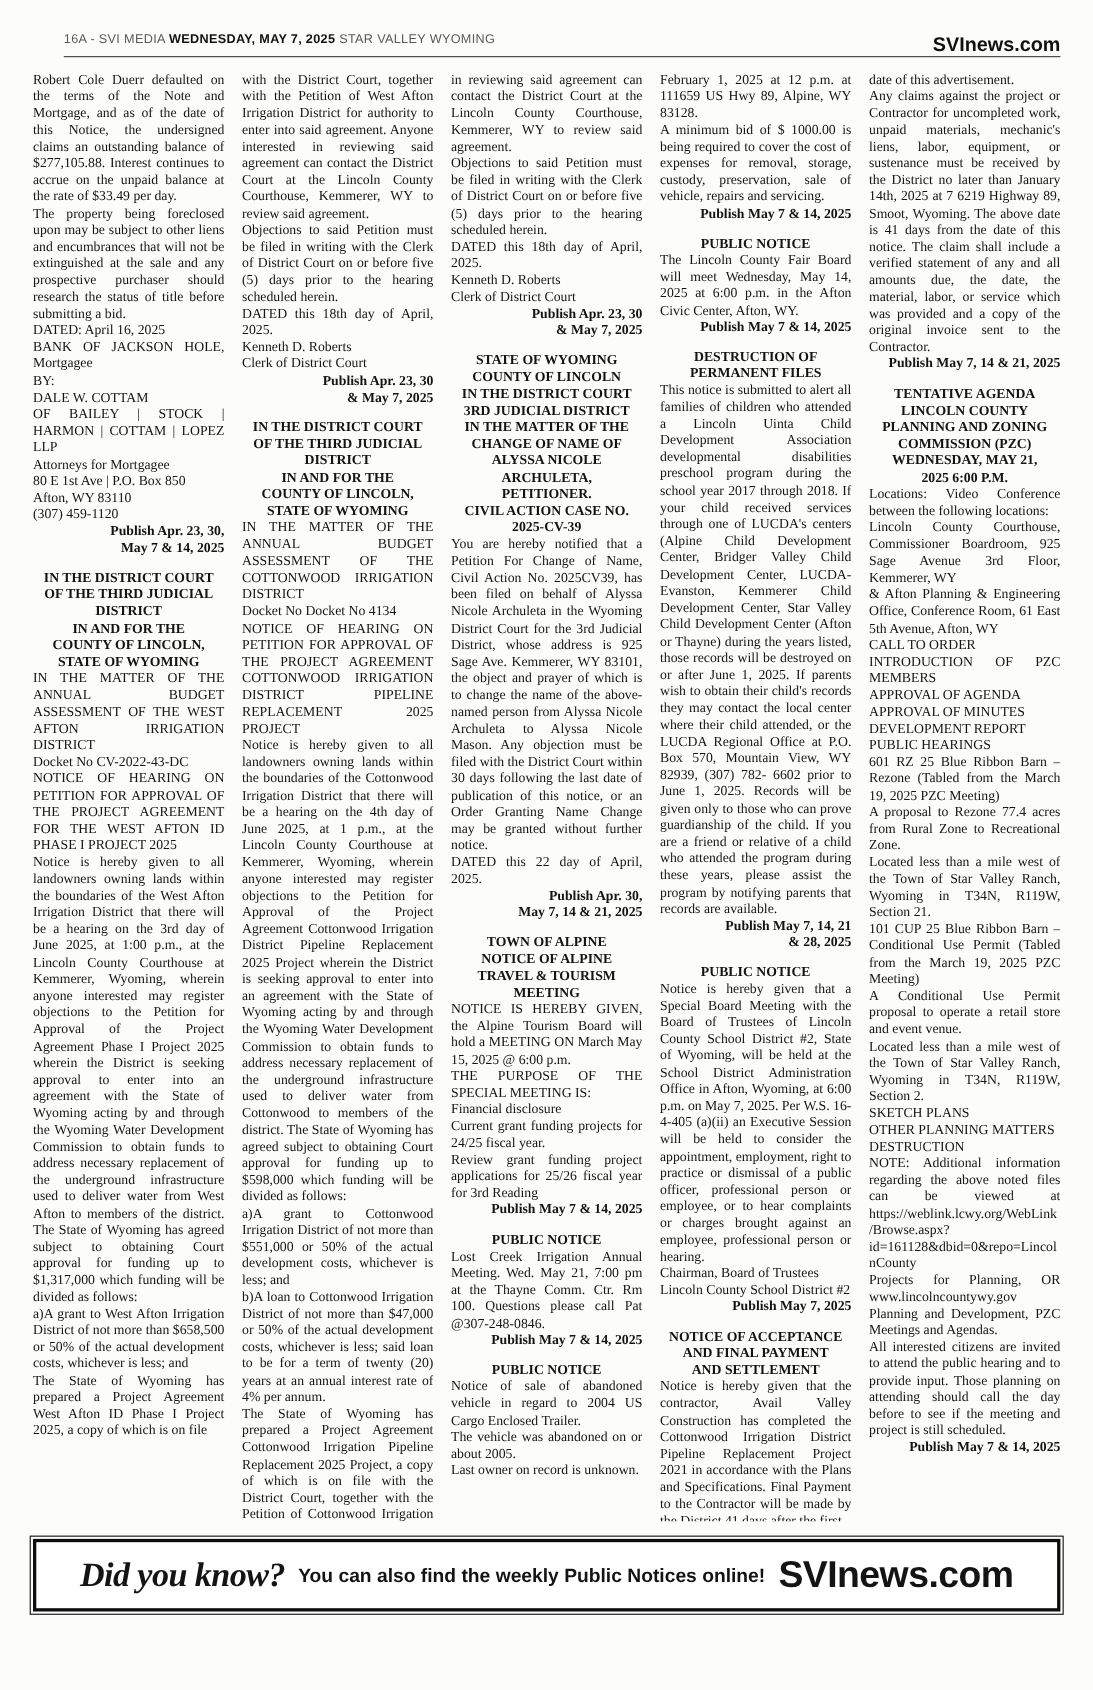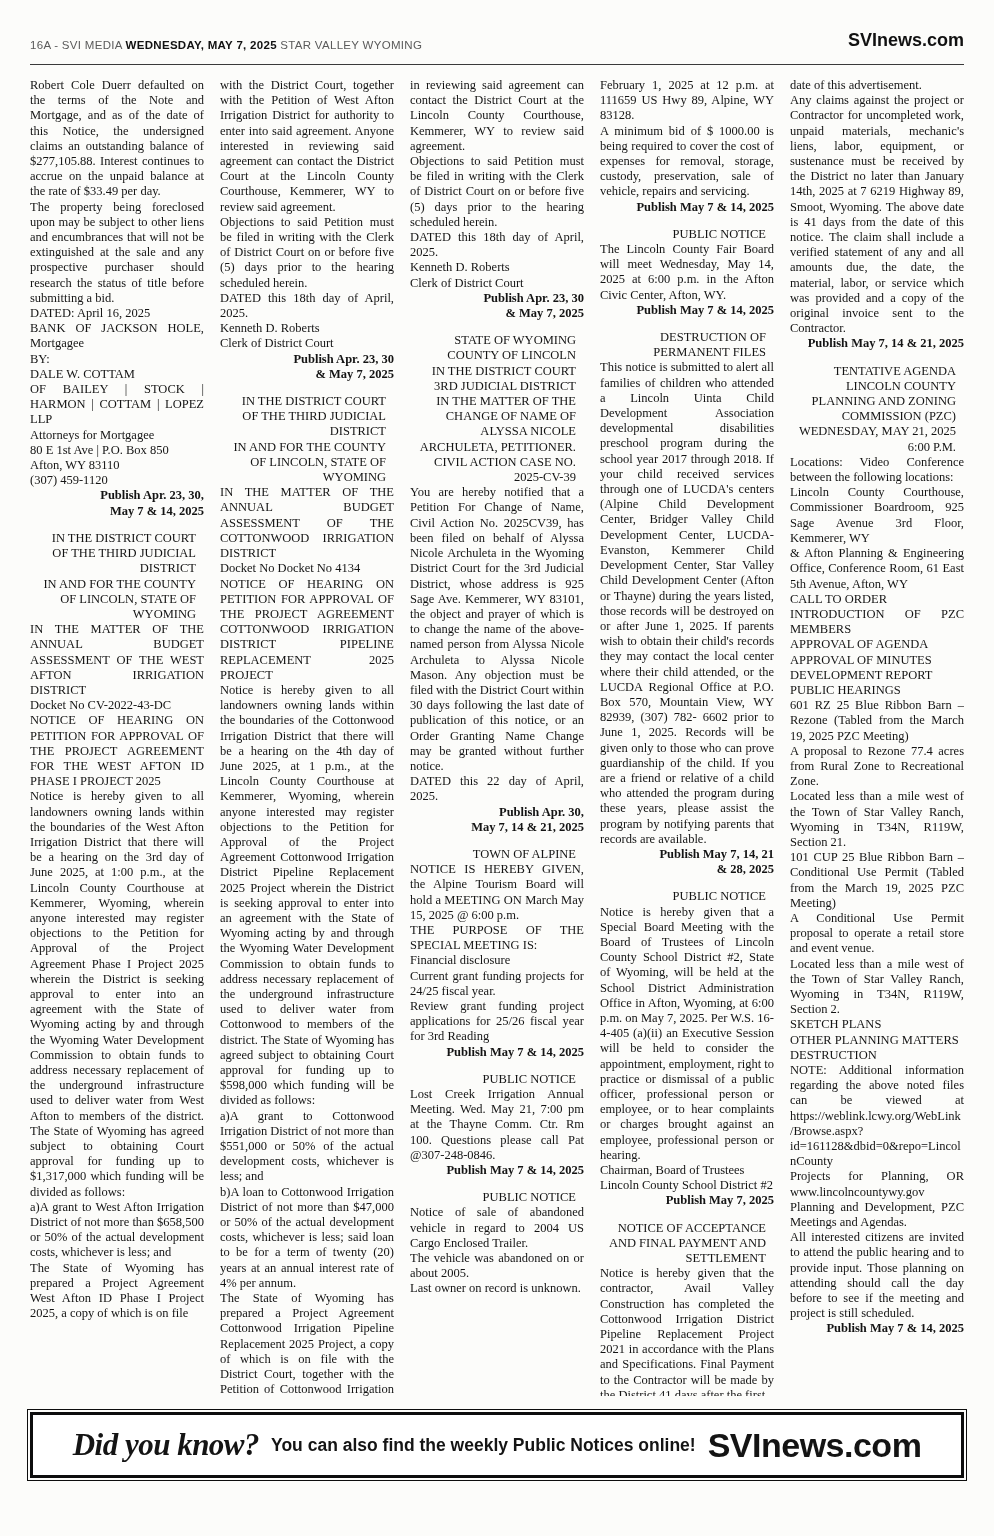--- a/index.html
+++ b/index.html
@@ -8,23 +8,24 @@
     background: #fcfcfa;
     color: #141414;
     font-family: "Liberation Serif", serif;
     overflow: hidden;
     position: relative;
   }
   .page { padding: 30px 30px 0 30px; }
 
   
   .masthead {
-    display: flex; justify-content: space-between; align-items: flex-end;
+    display: flex; justify-content: space-between; 
     border-bottom: 1.5px solid #3a3a3a;
-    padding-bottom: 13px;
+    padding-bottom: 0;
+    margin-left: 28px;
   }
   .masthead-left {
     font-family: "Liberation Sans", sans-serif;
     font-size: 11.5px; letter-spacing: .3px; color: #5a5a5a;
   }
   .masthead-left .date { color: #111; font-weight: bold; }
   .masthead-site {
     font-family: "Liberation Sans", sans-serif;
     font-size: 18px; font-weight: bold; color: #111;
   }
@@ -35,21 +36,21 @@
     margin-top: 13px;
     height: 1318px;
     overflow: hidden;
   }
   .col { flex: 1 1 0; min-width: 0; overflow: hidden; }
   .blk {
     font-size: 12.5px; line-height: 15.2px;
     overflow-wrap: anywhere;
   }
   .blk.p { text-align: justify; }
-  .blk.h { font-weight: normal; text-align: right; padding: 0 8px; }
+  .blk.h { font-weight: bold; text-align: center; padding: 0 8px; }
   .blk.pub {
     font-weight: bold; text-align: right;
     white-space: pre-line;
     margin-bottom: 5px;
   }
   .pub + .h { margin-top: 12px; }
 
   
   .footer-banner {
     margin-top: 16px;
@@ -141,20 +142,21 @@
 &amp; May 7, 2025</div>
         <div class="blk h">STATE OF WYOMING COUNTY OF LINCOLN</div>
         <div class="blk h">IN THE DISTRICT COURT 3RD JUDICIAL DISTRICT</div>
         <div class="blk h">IN THE MATTER OF THE CHANGE OF NAME OF ALYSSA NICOLE ARCHULETA, PETITIONER.</div>
         <div class="blk h">CIVIL ACTION CASE NO. 2025-CV-39</div>
         <div class="blk p">You are hereby notified that a Petition For Change of Name, Civil Action No. 2025CV39, has been filed on behalf of Alyssa Nicole Archuleta in the Wyoming District Court for the 3rd Judicial District, whose address is 925 Sage Ave. Kemmerer, WY 83101, the object and prayer of which is to change the name of the above-named person from Alyssa Nicole Archuleta to Alyssa Nicole Mason. Any objection must be filed with the District Court within 30 days following the last date of publication of this notice, or an Order Granting Name Change may be granted without further notice.</div>
         <div class="blk p">DATED this 22 day of April, 2025.</div>
         <div class="blk pub">Publish Apr. 30,
 May 7, 14 &amp; 21, 2025</div>
         <div class="blk h">TOWN OF ALPINE</div>
+        <div class="blk h">NOTICE OF ALPINE TRAVEL &amp; TOURISM MEETING</div>
         <div class="blk p">NOTICE IS HEREBY GIVEN, the Alpine Tourism Board will hold a MEETING ON March May 15, 2025 @ 6:00 p.m.</div>
         <div class="blk p">THE PURPOSE OF THE SPECIAL MEETING IS:</div>
         <div class="blk p">Financial disclosure</div>
         <div class="blk p">Current grant funding projects for 24/25 fiscal year.</div>
         <div class="blk p">Review grant funding project applications for 25/26 fiscal year for 3rd Reading</div>
         <div class="blk pub">Publish May 7 &amp; 14, 2025</div>
         <div class="blk h">PUBLIC NOTICE</div>
         <div class="blk p">Lost Creek Irrigation Annual Meeting. Wed. May 21, 7:00 pm at the Thayne Comm. Ctr. Rm 100. Questions please call Pat @307-248-0846.</div>
         <div class="blk pub">Publish May 7 &amp; 14, 2025</div>
         <div class="blk h">PUBLIC NOTICE</div>

